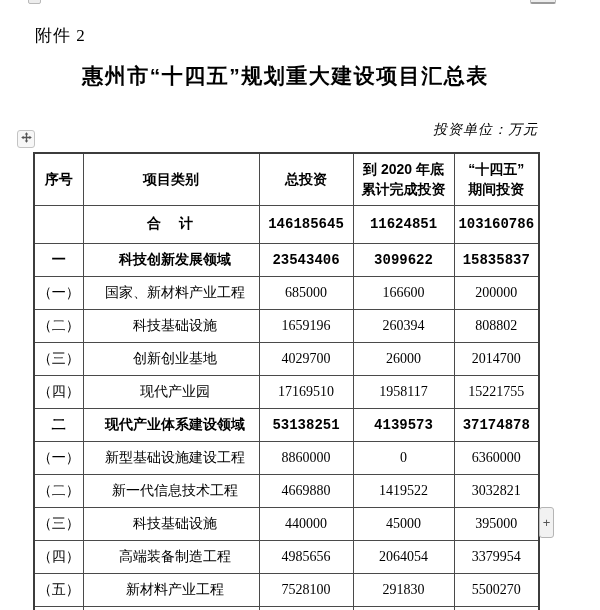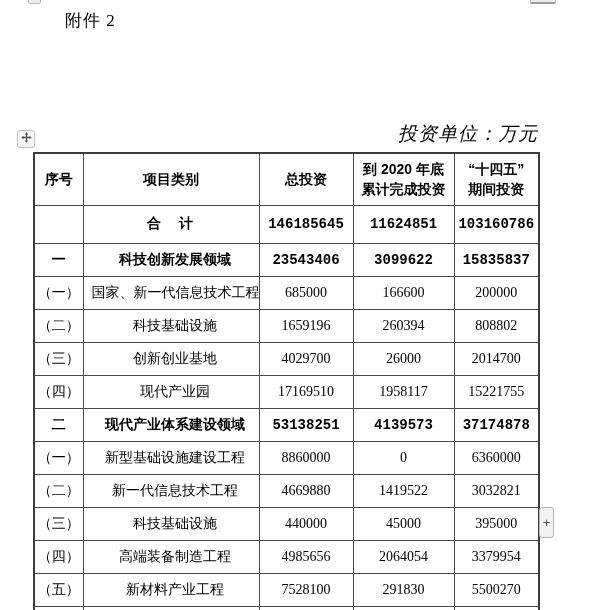--- a/index.html
+++ b/index.html
@@ -18,31 +18,31 @@
   
   .chrome-stub {
     position: absolute;
     background: #ededed;
     border: 1px solid #b9b9b9;
     border-radius: 2px;
   }
   .chrome-stub.left { left: 28px; top: -8px; width: 13px; height: 12px; }
   .chrome-stub.right { left: 530px; top: -9px; width: 26px; height: 13px; border-bottom: 2px solid #9a9a9a; }
 
-  .attachment { position: absolute; left: 35px; top: 9px; font-size: 17px; letter-spacing: 1px; margin-left: 30px; }
+  .attachment { position: absolute; left: 35px; top: 24px; font-size: 17px; letter-spacing: 1px; }
 
   .content-band { position: absolute; left: 33px; width: 505px; }
   .doc-title {
     top: 62px; text-align: center;
     font-size: 21px; font-weight: bold; letter-spacing: 1.5px;
     font-family: "Liberation Sans", sans-serif;
   }
   .unit-note {
     top: 121px; text-align: right;
-    font-size: 19px; font-style: italic; letter-spacing: 1px;
+    font-size: 14px; font-style: italic; letter-spacing: 1px;
   }
 
   
   .move-handle {
     position: absolute; left: 17px; top: 130px;
     width: 18px; height: 18px;
     background: #f7f7f7; border: 1px solid #c3c3c3; border-radius: 3px;
     display: flex; align-items: center; justify-content: center;
     cursor: move;
   }
@@ -96,20 +96,21 @@
 </head>
 <body>
 
 <div class="page">
 
   <div class="chrome-stub left"></div>
   <div class="chrome-stub right"></div>
 
   <div class="attachment">附件 2</div>
 
+  <div class="content-band doc-title">惠州市“十四五”规划重大建设项目汇总表</div>
 
   <div class="content-band unit-note">投资单位：万元</div>
 
   <div class="move-handle">
     <span>
       <svg viewBox="0 0 16 16" width="13" height="13" aria-hidden="true">
         <path d="M8 1.5 L10.2 4.4 H8.8 V7.2 H11.6 V5.8 L14.5 8 L11.6 10.2 V8.8 H8.8 V11.6 H10.2 L8 14.5 L5.8 11.6 H7.2 V8.8 H4.4 V10.2 L1.5 8 L4.4 5.8 V7.2 H7.2 V4.4 H5.8 Z" fill="#555"></path>
       </svg>
     </span>
   </div>
@@ -156,21 +157,21 @@
   </tr>
         <tr class="bold-row">
     <td class="no-cell">一</td>
     <td class="cat">科技创新发展领域</td>
     <td>23543406</td>
     <td>3099622</td>
     <td>15835837</td>
   </tr>
         <tr>
     <td class="no-cell">（一）</td>
-    <td class="cat">国家、新一代信息技术工程</td>
+    <td class="cat">国家、新材料产业工程</td>
     <td>685000</td>
     <td>166600</td>
     <td>200000</td>
   </tr>
         <tr>
     <td class="no-cell">（二）</td>
     <td class="cat">科技基础设施</td>
     <td>1659196</td>
     <td>260394</td>
     <td>808802</td>

